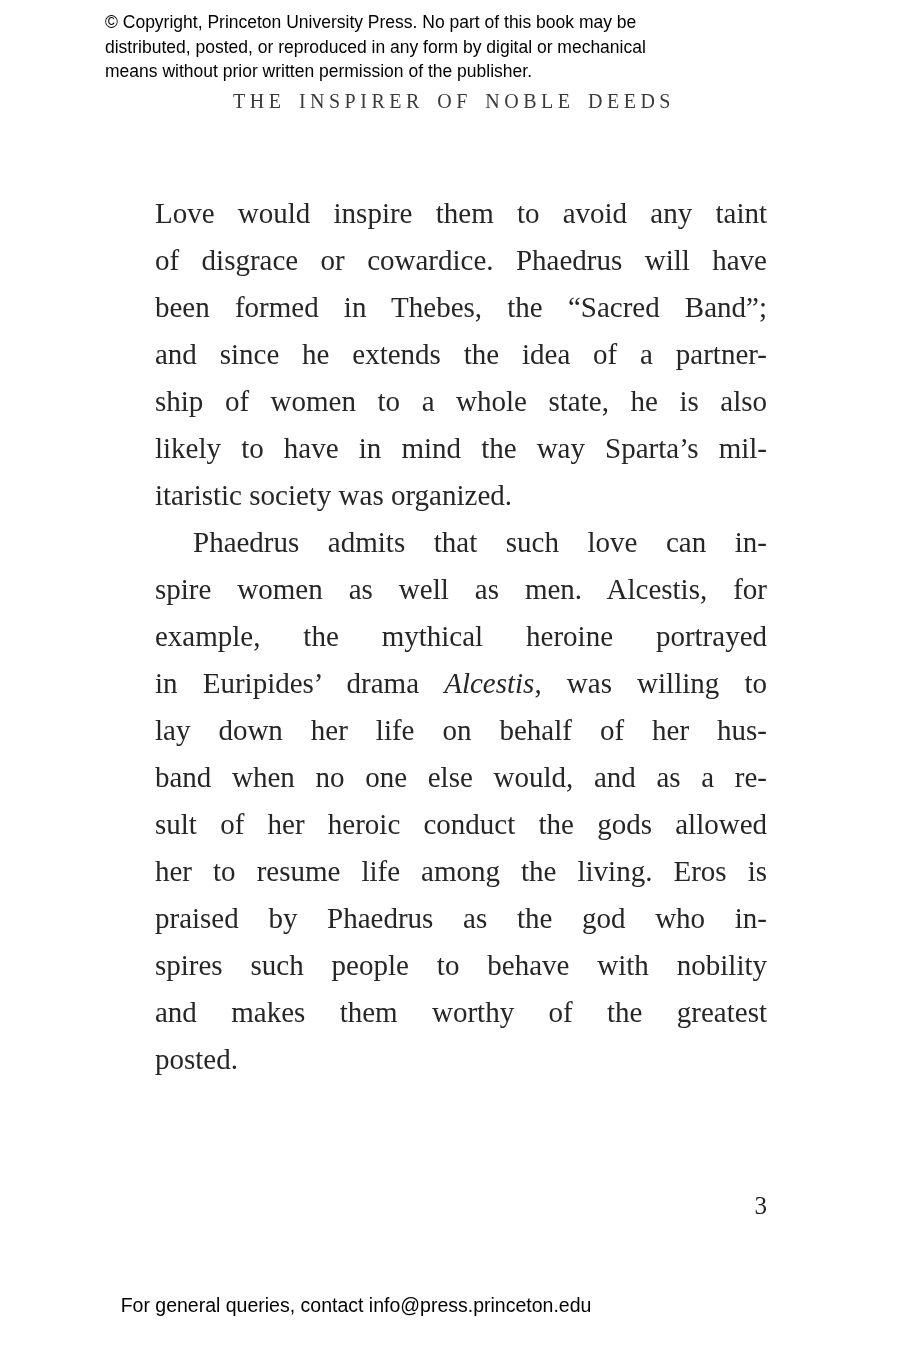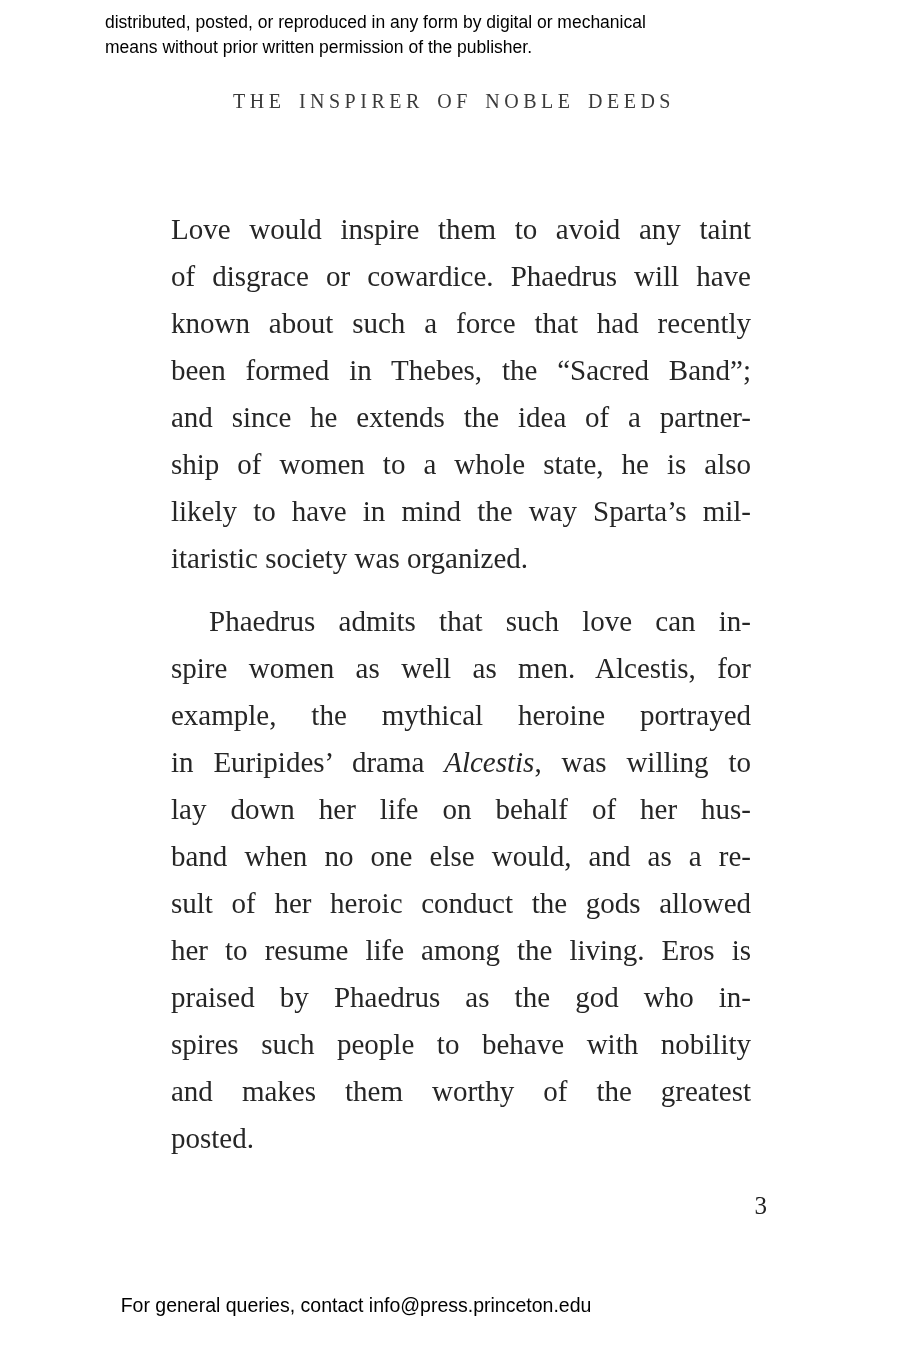--- a/index.html
+++ b/index.html
@@ -48,21 +48,21 @@
   .body-text {
     position: absolute;
     left: 155px;
     top: 190px;
     width: 612px;
     font-family: "Liberation Serif", serif;
     font-size: 29px;
     line-height: 47px;
     color: #262626;
   }
-  .paragraph { margin: 16px; }
+  .paragraph { margin: 0; }
   .line {
     text-align: justify;
     text-align-last: justify;
     white-space: normal;
   }
   .line.last {
     text-align-last: left;
   }
   .line.indent {
     padding-left: 38px;
@@ -92,31 +92,31 @@
     font-size: 19.5px;
     color: #000000;
   }
 </style>
 </head>
 <body>
 
 <div class="page">
 
   <div class="copyright">
+    <div class="copyright-line">© Copyright, Princeton University Press. No part of this book may be</div>
     <div class="copyright-line">distributed, posted, or reproduced in any form by digital or mechanical</div>
     <div class="copyright-line">means without prior written permission of the publisher.</div>
   </div>
 
   <div class="running-head">THE INSPIRER OF NOBLE DEEDS</div>
 
   <div class="body-text">
       <div class="paragraph">
         <div class="line"><span>Love would inspire them to avoid any taint</span></div>
         <div class="line"><span>of disgrace or cowardice. Phaedrus will have</span></div>
-        <div class="line"><span>known about such a force that had recently</span></div>
         <div class="line"><span>been formed in Thebes, the “Sacred Band”;</span></div>
         <div class="line"><span>and since he extends the idea of a partner-</span></div>
         <div class="line"><span>ship of women to a whole state, he is also</span></div>
         <div class="line"><span>likely to have in mind the way Sparta’s mil-</span></div>
         <div class="line last"><span>itaristic society was organized.</span></div>
       </div>
       <div class="paragraph">
         <div class="line indent"><span>Phaedrus admits that such love can in-</span></div>
         <div class="line"><span>spire women as well as men. Alcestis, for</span></div>
         <div class="line"><span>example, the mythical heroine portrayed</span></div>

